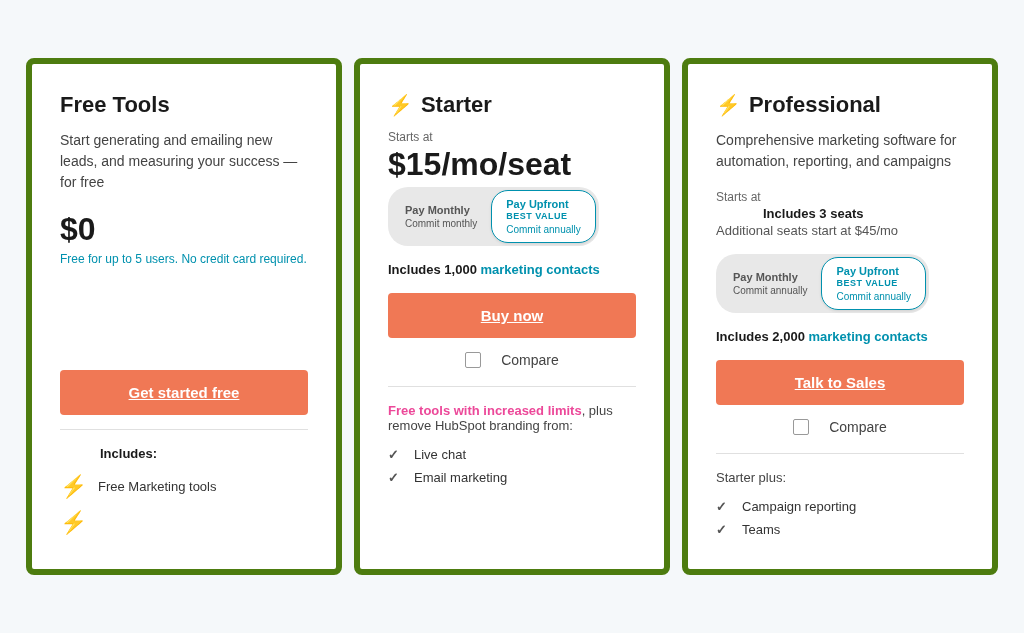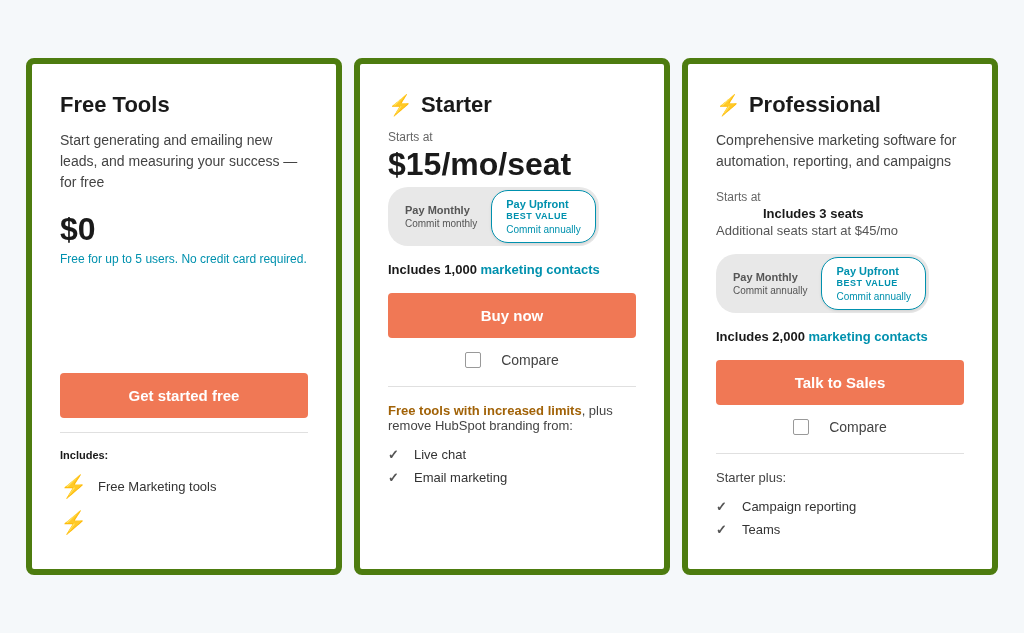--- a/index.html
+++ b/index.html
@@ -124,20 +124,21 @@
       background: #f07855;
       color: #fff;
       border: none;
       border-radius: 4px;
       padding: 14px;
       font-size: 15px;
       font-weight: 600;
       cursor: pointer;
       width: 100%;
       margin-bottom: 14px;
+      text-decoration: underline;
     }
     .compare-row {
       display: flex;
       align-items: flex-start;
       gap: 20px;
       justify-content: center;
       margin-bottom: 18px;
     }
     .compare-checkbox {
       width: 16px;
@@ -150,24 +151,25 @@
     .compare-label {
       font-size: 14px;
       color: #444;
     }
     .divider {
       height: 1px;
       background: #e0e0e0;
       margin-bottom: 16px;
     }
     .includes-label {
-      font-size: 11px;
+      font-size: 13px;
       font-weight: 700;
       color: #1a1a1a;
       margin-bottom: 12px;
+      margin-left: 40px;
     }
     .free-tools-note {
       font-size: 13px;
       color: #444;
       margin-bottom: 14px;
     }
     .feature-item {
       display: flex;
       align-items: center;
       gap: 10px;
@@ -246,21 +248,21 @@
     <div class="marketing-contacts">
       Includes 1,000 <span style="color:#0091ae;">marketing contacts</span>
     </div>
     <button class="cta-button">Buy now</button>
     <div class="compare-row">
       <div class="compare-checkbox"></div>
       <span class="compare-label">Compare</span>
     </div>
     <div class="divider"></div>
     <div class="free-tools-note">
-      <span style="color:#a16207; font-weight:600;">Free tools with increased limits</span>, plus remove HubSpot branding from:
+      <span style="color:#ec4899; font-weight:600;">Free tools with increased limits</span>, plus remove HubSpot branding from:
     </div>
     <div class="feature-item">
       <span class="check-icon">✓</span>
       <span class="feature-text">Live chat</span>
     </div>
     <div class="feature-item">
       <span class="check-icon">✓</span>
       <span class="feature-text">Email marketing</span>
     </div>
   </div>

